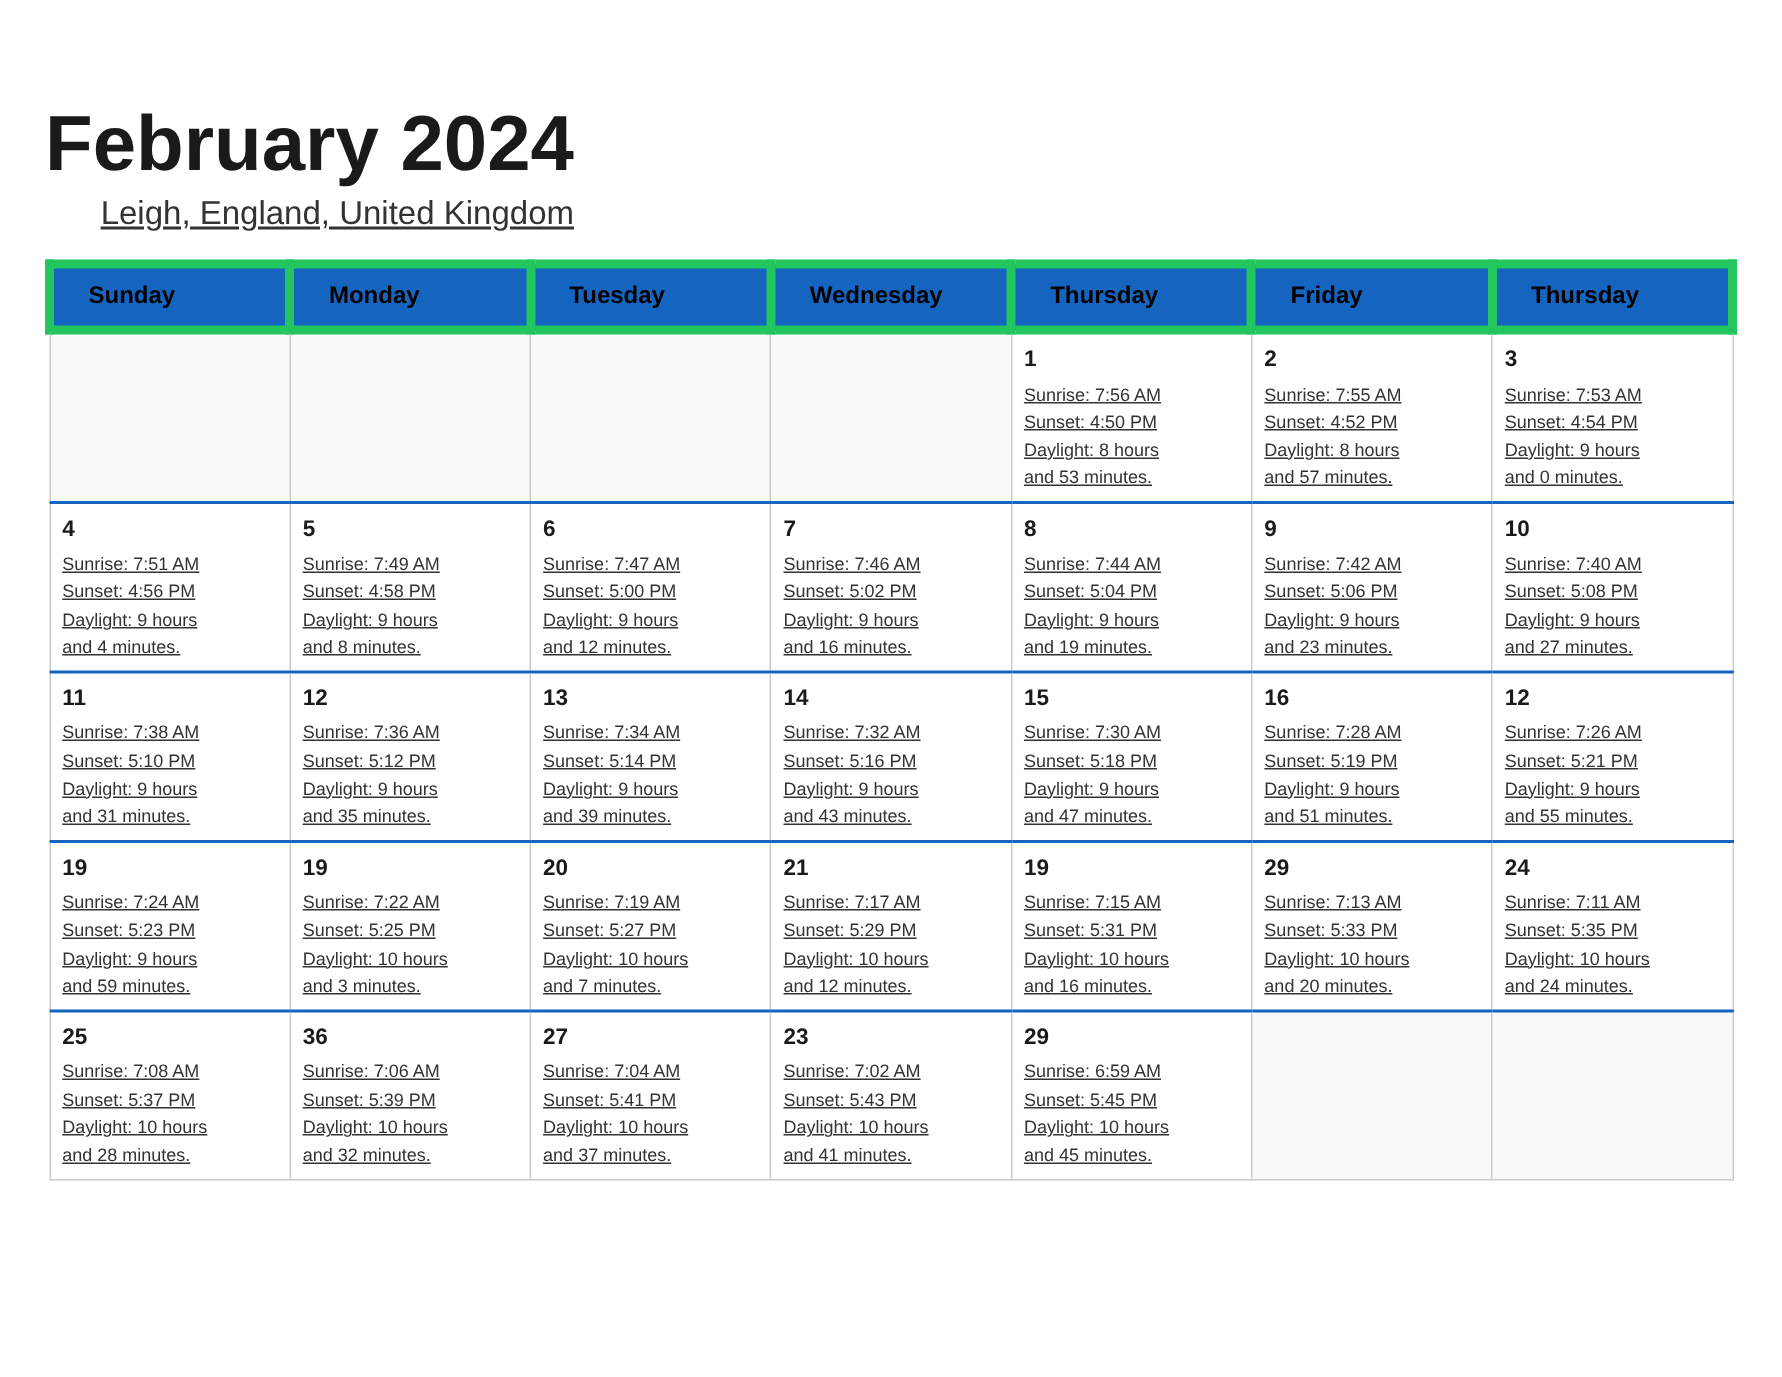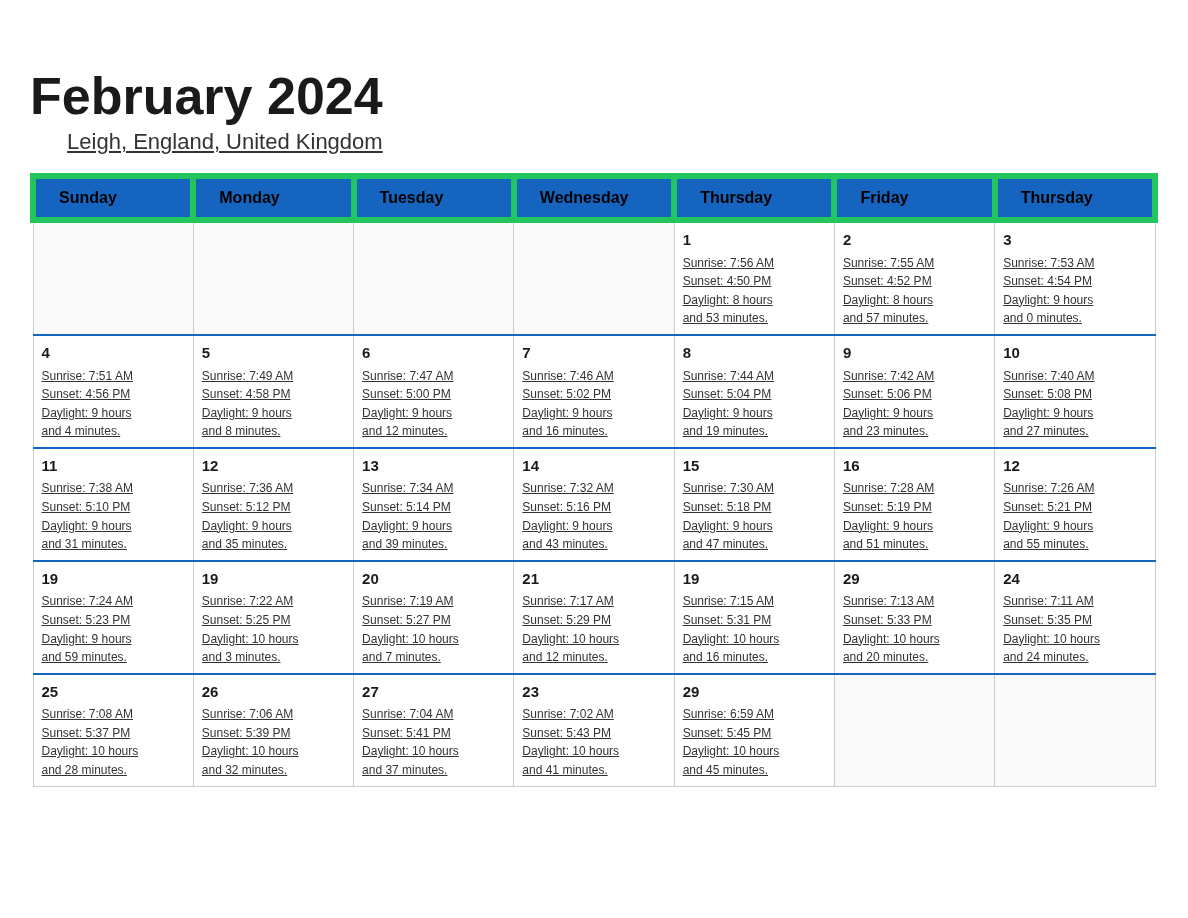--- a/index.html
+++ b/index.html
@@ -230,21 +230,21 @@
           <span class="day-number">24</span>
           <div class="day-info">Sunrise: 7:11 AM<br>Sunset: 5:35 PM<br>Daylight: 10 hours<br>and 24 minutes.</div>
         </td>
       </tr>
       <tr>
         <td>
           <span class="day-number">25</span>
           <div class="day-info">Sunrise: 7:08 AM<br>Sunset: 5:37 PM<br>Daylight: 10 hours<br>and 28 minutes.</div>
         </td>
         <td>
-          <span class="day-number">26</span>
+          <span class="day-number">36</span>
           <div class="day-info">Sunrise: 7:06 AM<br>Sunset: 5:39 PM<br>Daylight: 10 hours<br>and 32 minutes.</div>
         </td>
         <td>
           <span class="day-number">27</span>
           <div class="day-info">Sunrise: 7:04 AM<br>Sunset: 5:41 PM<br>Daylight: 10 hours<br>and 37 minutes.</div>
         </td>
         <td>
           <span class="day-number">23</span>
           <div class="day-info">Sunrise: 7:02 AM<br>Sunset: 5:43 PM<br>Daylight: 10 hours<br>and 41 minutes.</div>
         </td>

